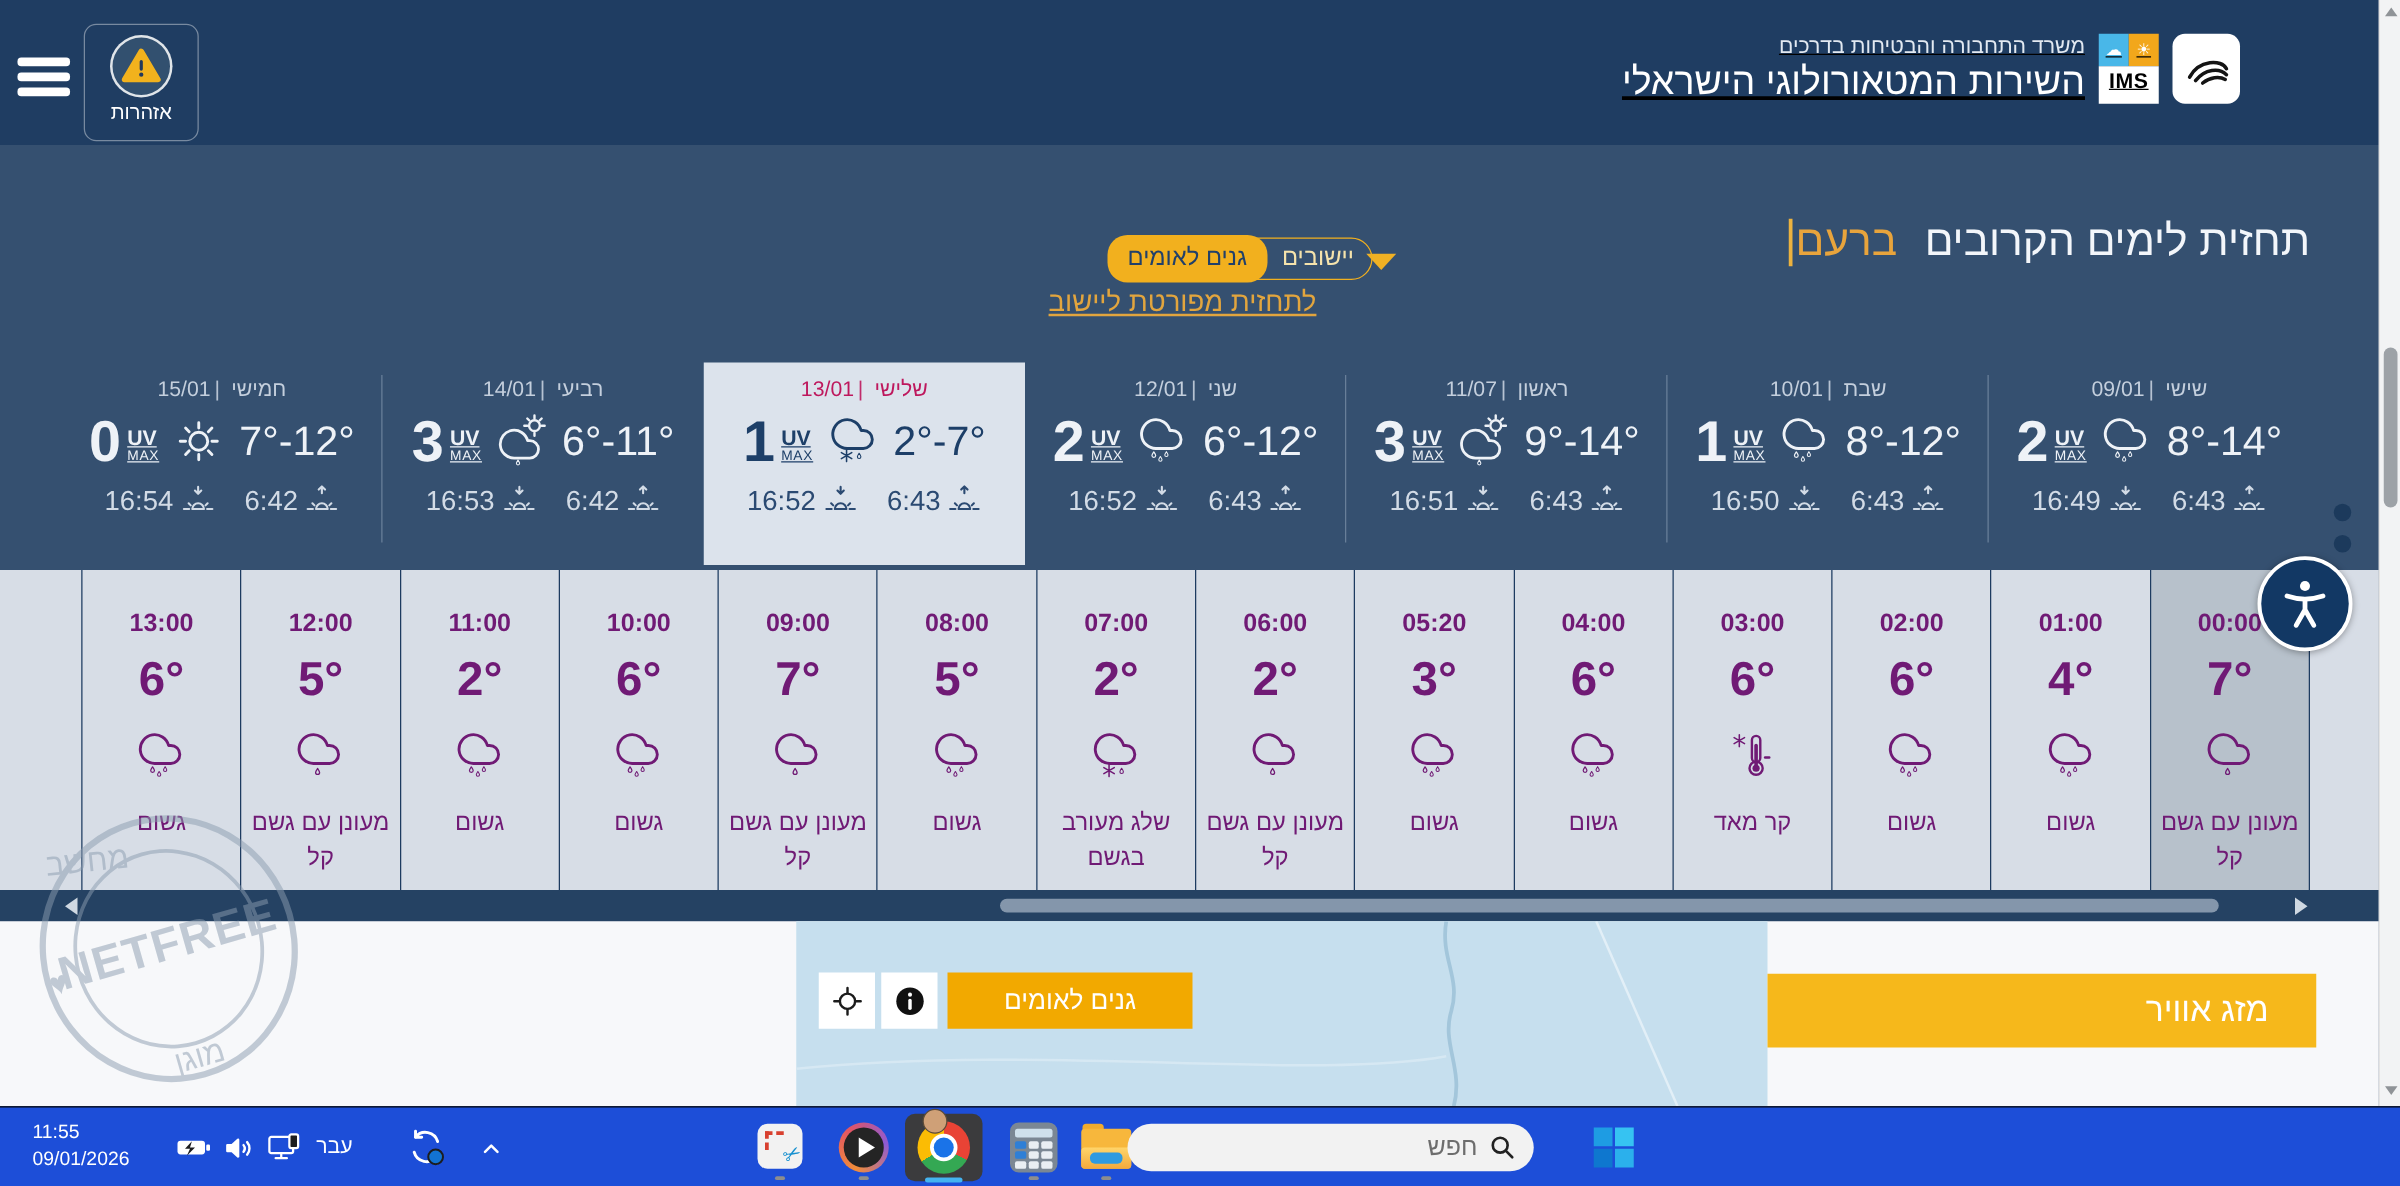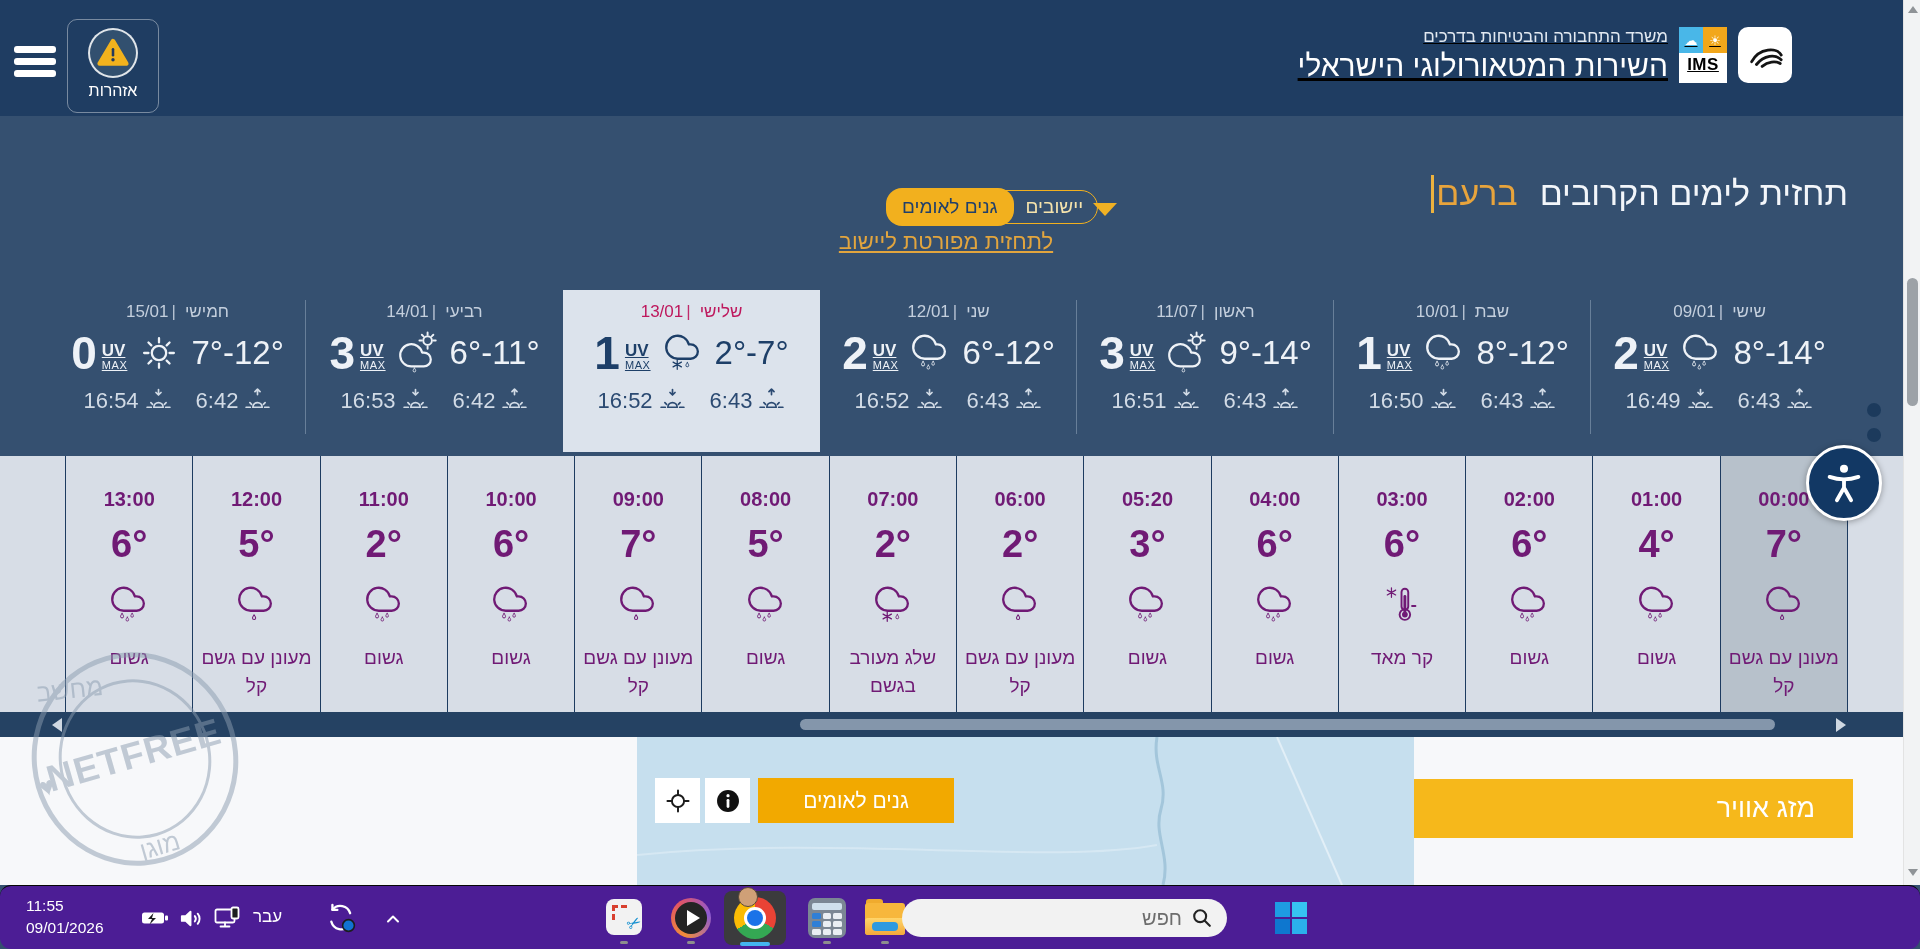--- a/index.html
+++ b/index.html
@@ -101,21 +101,21 @@
   
   .a11y { position:absolute; left:1806px; top:445px; width:76px; height:76px; border-radius:50%; background:#123864; border:3px solid #fff; display:flex; align-items:center; justify-content:center; z-index:10; cursor:pointer; box-shadow:0 1px 6px rgba(0,0,0,.35); }
 
   
   .vsb { position:absolute; right:0; top:0; width:17px; height:885px; background:#f2f3f4; border-left:1px solid #e3e3e3; z-index:11; }
   .vsb-up { position:absolute; top:6px; left:4px; width:0; height:0; border-left:5px solid transparent; border-right:5px solid transparent; border-bottom:7px solid #8f9397; cursor:pointer; }
   .vsb-down { position:absolute; bottom:9px; left:4px; width:0; height:0; border-left:5px solid transparent; border-right:5px solid transparent; border-top:7px solid #8f9397; cursor:pointer; }
   .vsb-thumb { position:absolute; top:278px; left:3px; width:11px; height:128px; background:#9da2a7; border-radius:7px; cursor:pointer; }
 
   
-  .taskbar { position:absolute; left:0; top:885px; width:1920px; height:64px; background:#4c1d95; border-top:1px solid #060606; z-index:12; color:#fff;border-radius:11px; }
+  .taskbar { position:absolute; left:0; top:885px; width:1920px; height:64px; background:#1d4ed8; border-top:1px solid #060606; z-index:12; color:#fff; }
   .tb-clock { position:absolute; left:26px; top:9px; font-size:15.5px; line-height:1.4; text-align:left; cursor:pointer; }
   .tb-icon { position:absolute; cursor:pointer; }
   .tb-lang { position:absolute; left:253px; top:21px; font-size:17px; cursor:pointer; }
   .tb-dot { position:absolute; top:55px; width:8px; height:3px; border-radius:2px; background:#8d8d8d; }
   .chrome-tile { position:absolute; left:724px; top:5px; width:62px; height:54px; border-radius:8px; background:#3b3b3d; cursor:pointer; }
   .chrome { position:absolute; left:10px; top:6px; width:42px; height:42px; border-radius:50%; background:conic-gradient(#e94335 0 33%, #34a853 0 66%, #fbbc04 0 100%); }
   .chrome::before { content:''; position:absolute; inset:10px; background:#fff; border-radius:50%; }
   .chrome::after  { content:''; position:absolute; inset:13px; background:#1a73e8; border-radius:50%; }
   .chrome-bar { position:absolute; left:740px; top:56px; width:30px; height:4px; border-radius:2px; background:#44b4f0; }
   .avatar { position:absolute; left:14px; top:-4px; width:20px; height:20px; border-radius:50%; background:#cfa077; border:1px solid #5a4a38; z-index:2; }

